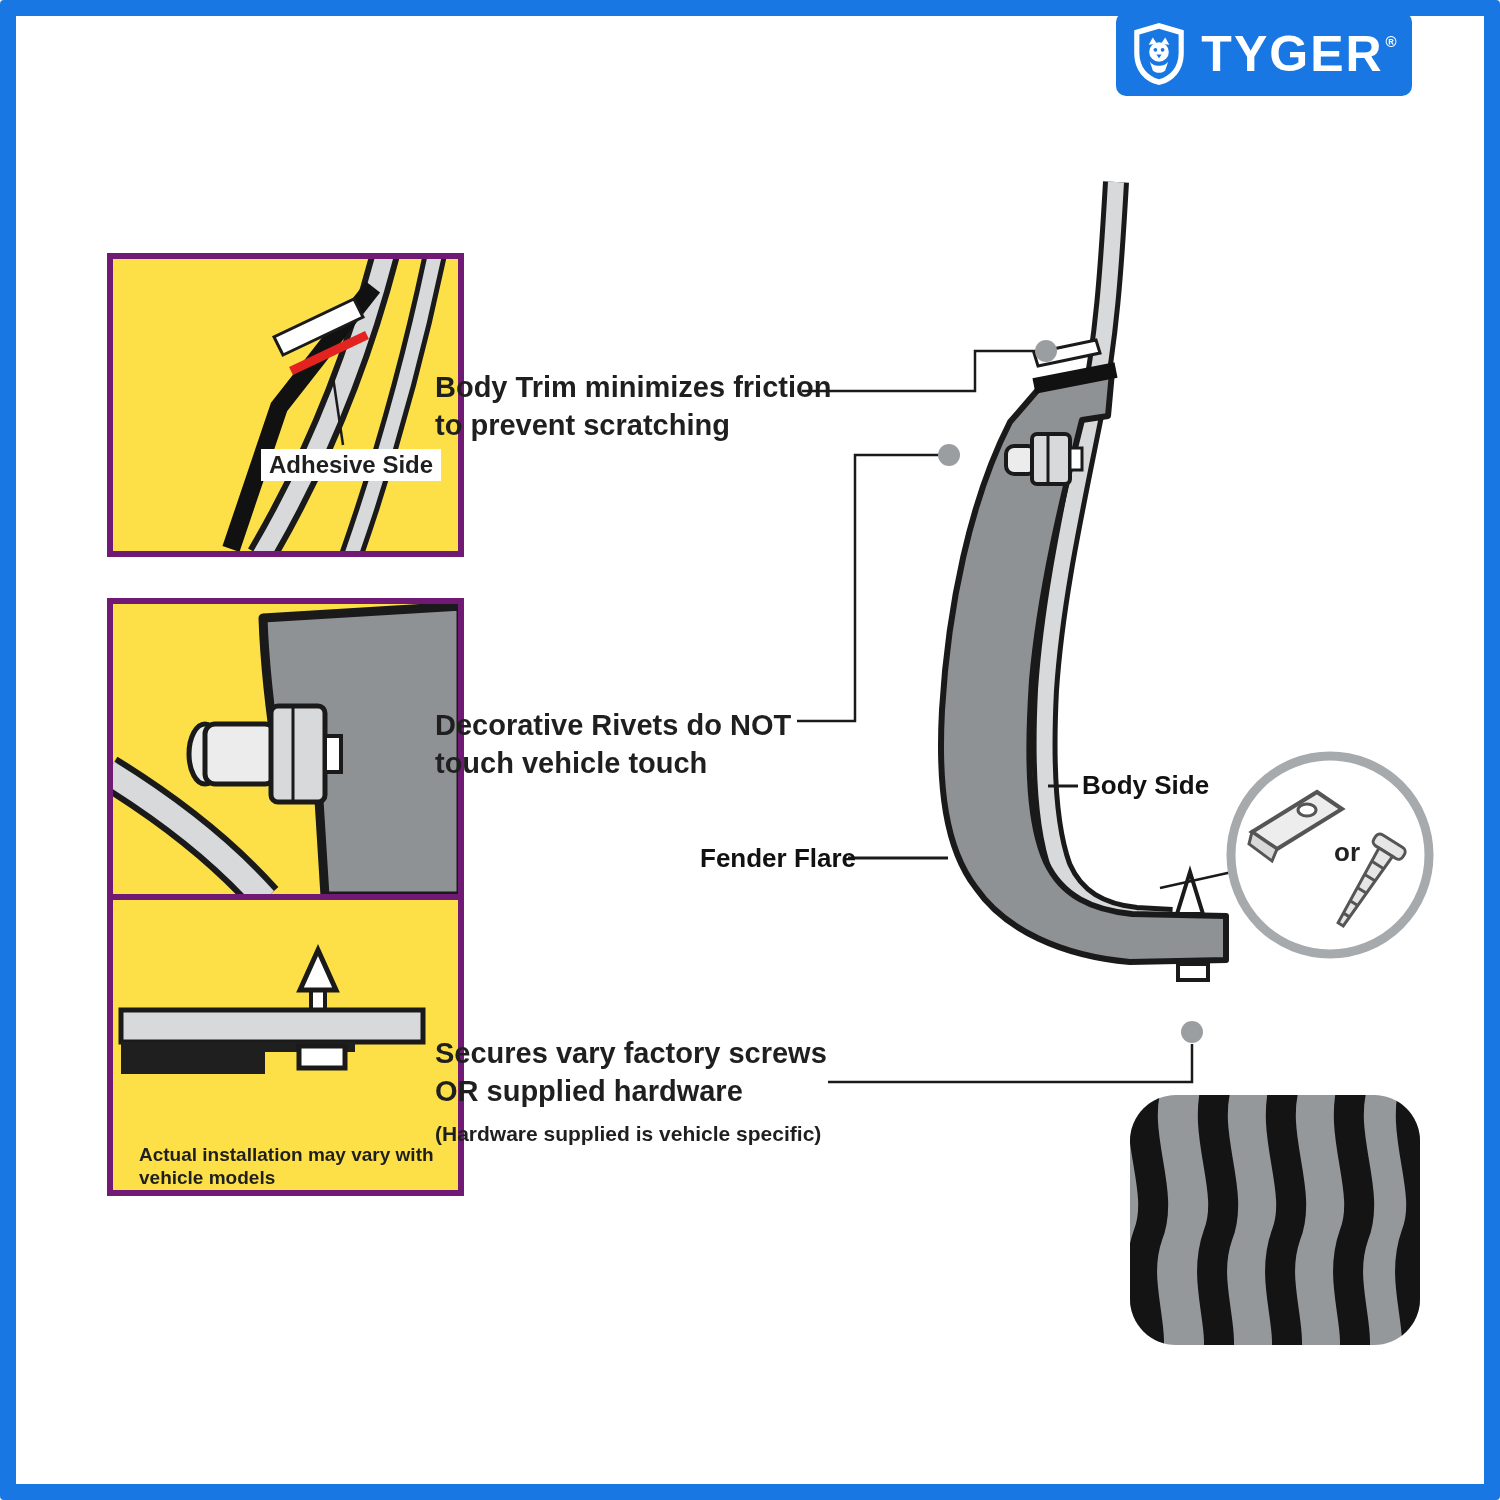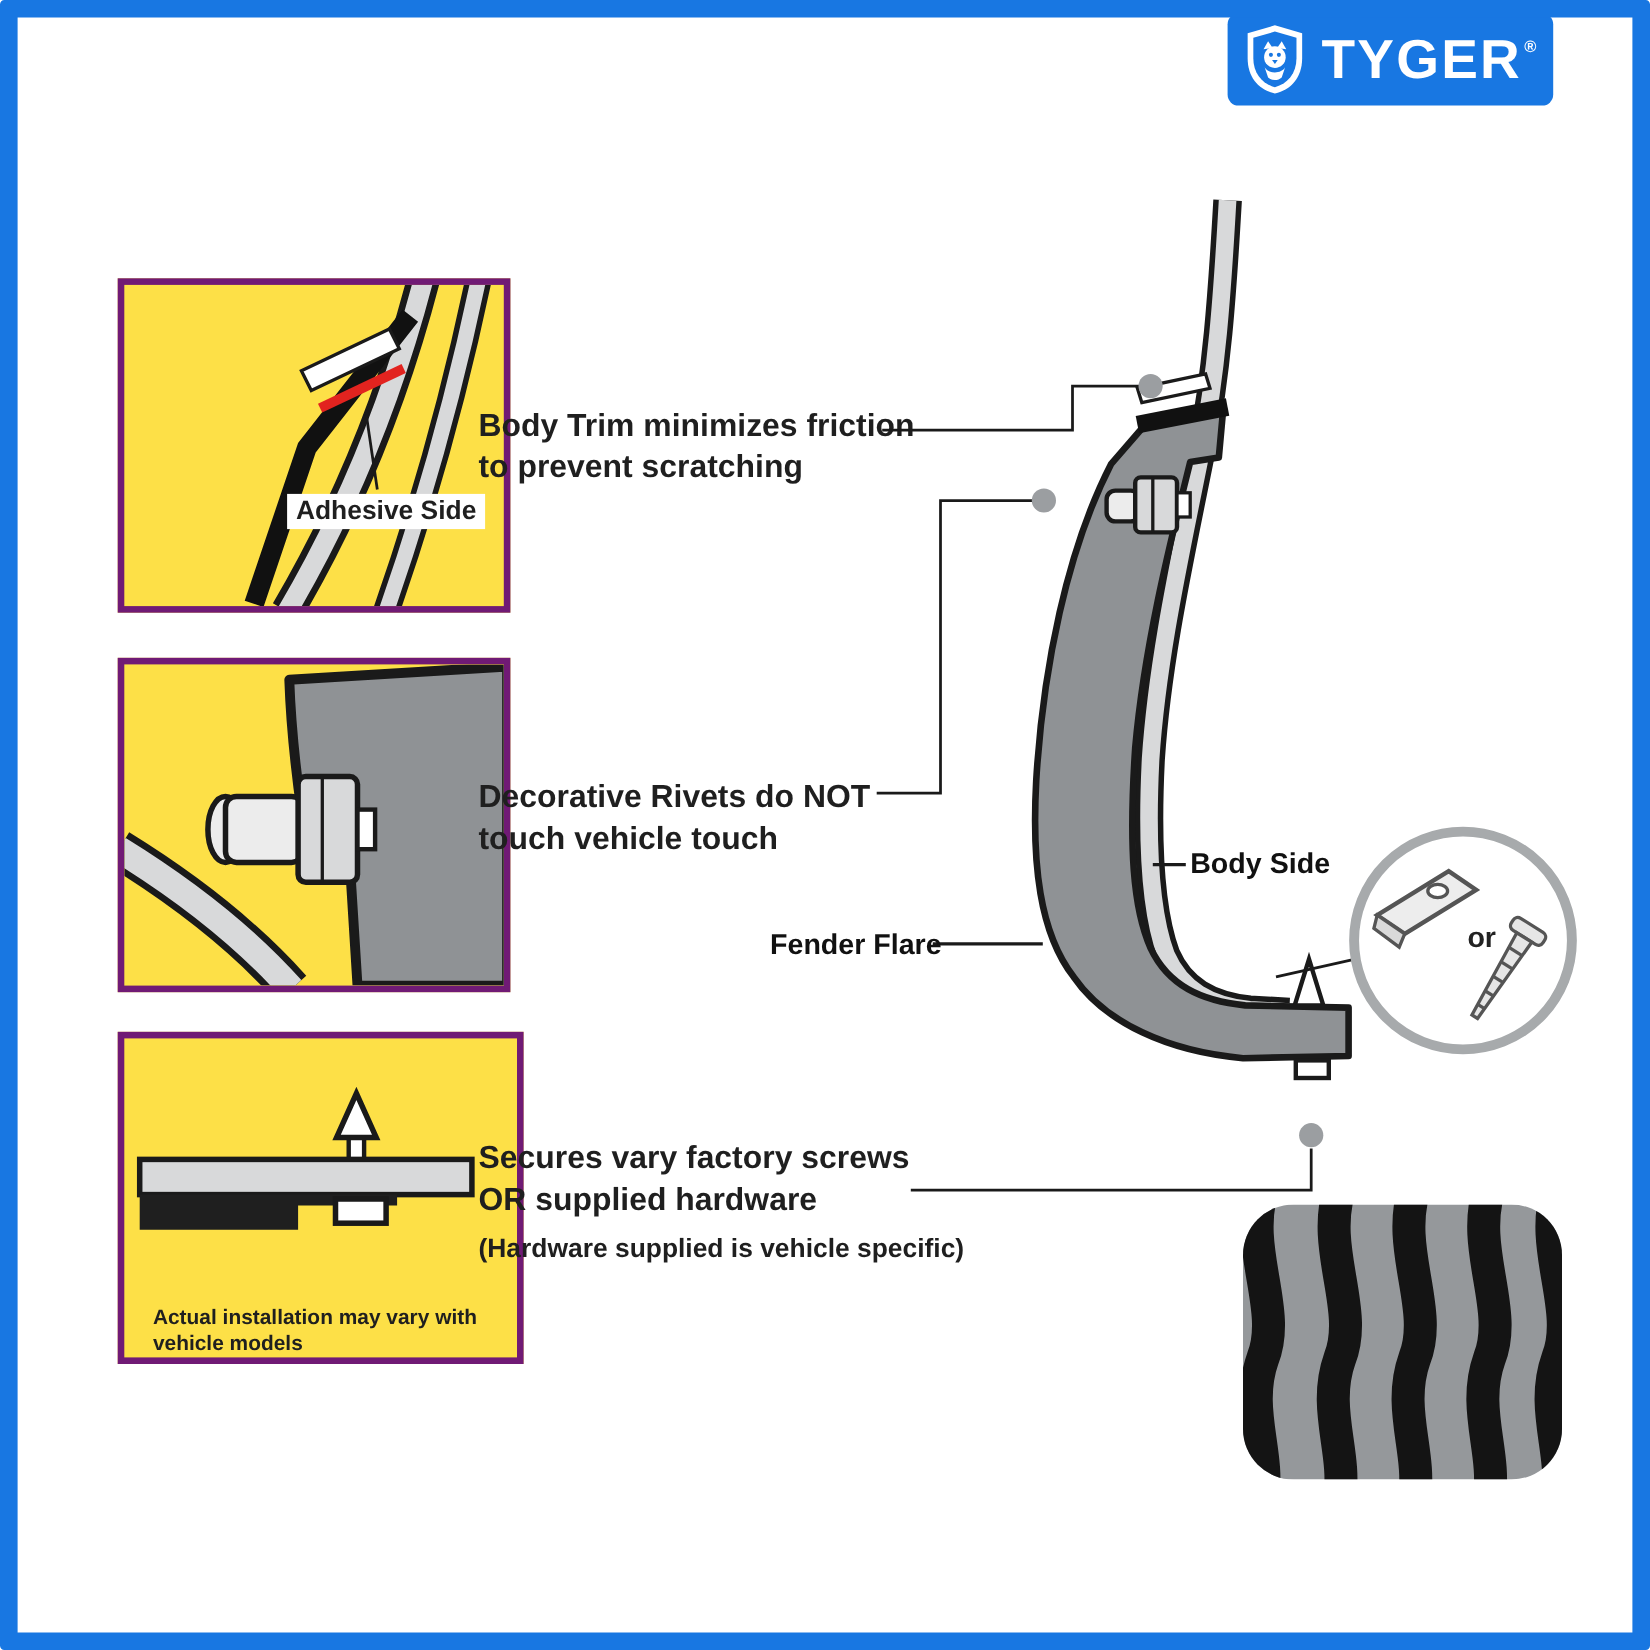--- a/index.html
+++ b/index.html
@@ -20,39 +20,39 @@
   .logo svg{width:56px;height:64px;}
   .logo-text{color:#fff;font-weight:bold;font-size:50px;letter-spacing:2px;line-height:1;}
   .logo-text sup{font-size:15px;position:relative;top:-6px;left:2px;}
   
   .inset{
     position:absolute;left:65px;width:345px;border:6px solid #701a75;
     background:#fde047;overflow:hidden;z-index:2;margin-left:42px;
   }
   #inset-edge-trim{top:253px;height:292px;}
   #inset-rivet{top:598px;height:292px;}
-  #inset-hardware{top:938px;height:290px;padding-left:12px;}
+  #inset-hardware{top:894px;height:290px;}
   .inset svg{position:absolute;left:0;top:0;width:100%;height:100%;}
   .adhesive-label{
     position:absolute;left:148px;top:190px;background:#fff;padding:2px 8px;
     font-weight:bold;font-size:24px;white-space:nowrap;z-index:3;
   }
   .install-note{
     position:absolute;left:26px;top:244px;font-weight:bold;font-size:19px;
     line-height:1.2;white-space:pre-line;z-index:3;
   }
   
   .ann{
     position:absolute;left:435px;font-weight:bold;font-size:29px;
     line-height:1.32;white-space:pre-line;z-index:3;
   }
   #ann-edge-trim{top:368px;}
   #ann-rivets{top:706px;}
   #ann-secures{top:1034px;}
-  .ann-note{position:absolute;left:435px;top:1122px;font-weight:bold;font-size:24px;z-index:3;}
+  .ann-note{position:absolute;left:435px;top:1122px;font-weight:bold;font-size:21px;z-index:3;}
   
   .lbl{position:absolute;font-weight:bold;font-size:26px;color:#111;z-index:4;white-space:nowrap;}
   #lbl-body-panel{left:1082px;top:770px;}
   #lbl-fender-flare{left:700px;top:843px;}
   
   .main-diagram{position:absolute;left:780px;top:170px;width:480px;height:900px;z-index:1;}
   .overlay{position:absolute;left:0;top:0;width:1500px;height:1500px;z-index:4;pointer-events:none;}
   .magnifier{position:absolute;left:1222px;top:747px;width:216px;height:216px;z-index:5;}
   .tire{position:absolute;left:1130px;top:1095px;width:290px;height:250px;z-index:1;}
   .callout{fill:none;stroke:#1a1a1a;stroke-width:2.5px;}

